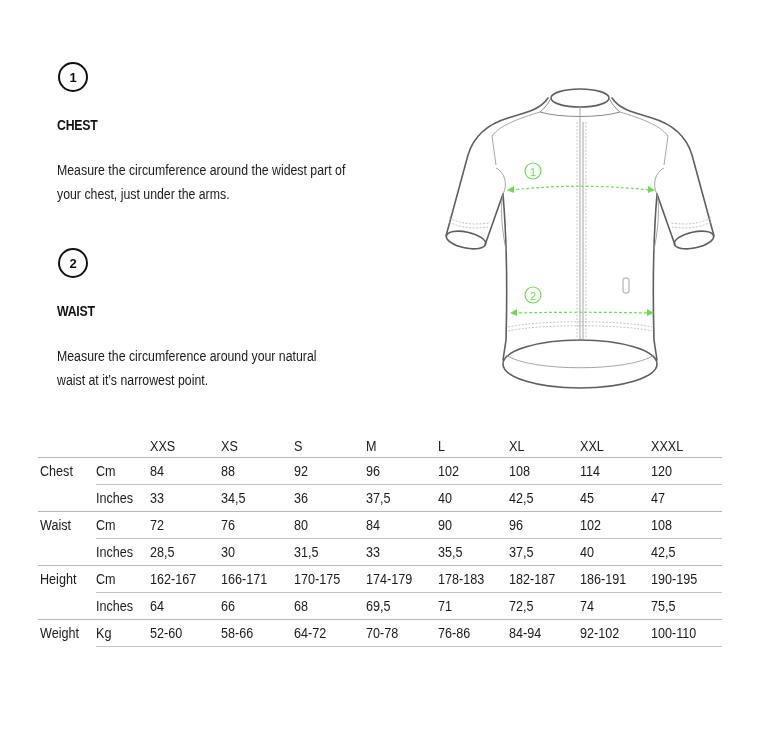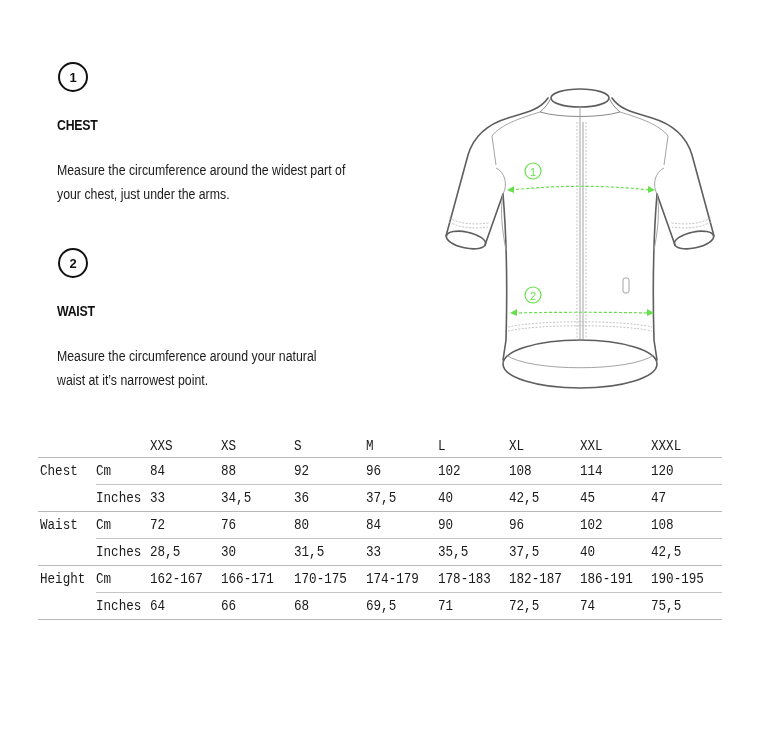--- a/index.html
+++ b/index.html
@@ -16,21 +16,21 @@
   .heading {
     position: absolute; font-weight: bold; font-size: 14px; letter-spacing: -0.3px;
     transform: scaleX(0.88); transform-origin: left center; color: #111;
   }
   .desc {
     position: absolute; font-size: 14px; line-height: 24px; color: #1a1a1a;
     transform: scaleX(0.88); transform-origin: left top; width: 380px;
   }
   .jersey { position: absolute; left: 440px; top: 86px; width: 280px; height: 310px; }
 
-  .size-table { position: absolute; left: 38px; top: 434px; width: 684px; font-family: Liberation Mono, monospace; }
+  .size-table { position: absolute; left: 38px; top: 434px; width: 684px; }
   .trow { position: relative; height: 27px; }
   .cell {
     position: absolute; top: 0; height: 27px; line-height: 27px; font-size: 14px;
     transform: scaleX(0.9); transform-origin: left center; white-space: nowrap; color: #1a1a1a;
   }
   .hdr .cell { line-height: 24px; height: 24px; }
   .hdr { height: 24px; }
   .line-full { position: absolute; left: 0; right: 0; bottom: 0; height: 1px; background: #b8b8b8; }
   .line-part { position: absolute; left: 58px; right: 0; bottom: 0; height: 1px; background: #c4c4c4; }
 </style>
@@ -201,13 +201,26 @@
       <span class="cell" style="left: 112px;">64</span>
       <span class="cell" style="left: 183px;">66</span>
       <span class="cell" style="left: 256px;">68</span>
       <span class="cell" style="left: 328px;">69,5</span>
       <span class="cell" style="left: 400px;">71</span>
       <span class="cell" style="left: 471px;">72,5</span>
       <span class="cell" style="left: 542px;">74</span>
       <span class="cell" style="left: 613px;">75,5</span>
       <div class="line-full"></div>
     </div>
+    <div class="trow">
+      <span class="cell" style="left: 2px;">Weight</span>
+      <span class="cell" style="left: 58px;">Kg</span>
+      <span class="cell" style="left: 112px;">52-60</span>
+      <span class="cell" style="left: 183px;">58-66</span>
+      <span class="cell" style="left: 256px;">64-72</span>
+      <span class="cell" style="left: 328px;">70-78</span>
+      <span class="cell" style="left: 400px;">76-86</span>
+      <span class="cell" style="left: 471px;">84-94</span>
+      <span class="cell" style="left: 542px;">92-102</span>
+      <span class="cell" style="left: 613px;">100-110</span>
+      <div class="line-part"></div>
+    </div>
   </div>
 
 </body></html>

